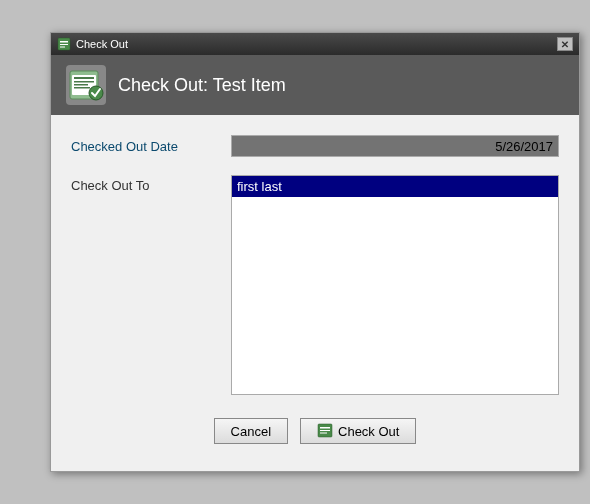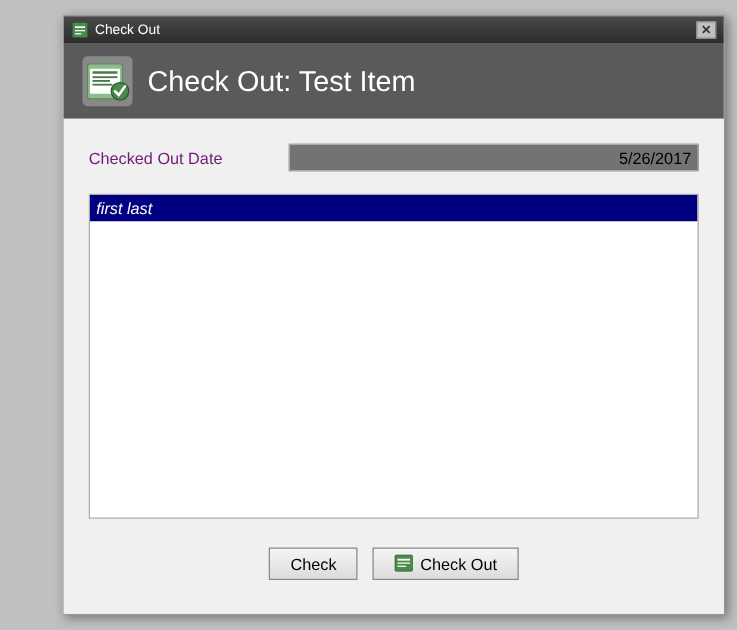--- a/index.html
+++ b/index.html
@@ -81,38 +81,38 @@
       height: 40px;
       background: #888;
       border-radius: 4px;
       display: flex;
       align-items: center;
       justify-content: center;
     }
 
     .header-title {
       color: white;
-      font-size: 23px;
+      font-size: 18px;
       font-weight: normal;
     }
 
     .content {
       padding: 20px 20px 15px 20px;
       background: #f0f0f0;
     }
 
     .form-row {
       display: flex;
       align-items: center;
       margin-bottom: 8px;
     }
 
     .form-label {
       width: 160px;
-      color: #701a75;
+      color: #0c4a6e;
       font-size: 13px;
       flex-shrink: 0;
     }
 
     .form-input {
       flex: 1;
       height: 22px;
       border: 1px solid #aaa;
       background: #737373;
       padding: 2px 5px;
@@ -166,25 +166,24 @@
     .checkout-to-label {
       width: 160px;
       color: #333;
       font-size: 13px;
       flex-shrink: 0;
       padding-top: 3px;
     }
 
     .checkout-to-list {
       flex: 1;
-      height: 260px;
+      height: 220px;
       border: 1px solid #aaa;
       background: white;
       overflow-y: auto;
-      font-style: italic;
     }
 
     .checkout-to-item {
       background: #000080;
       color: white;
       padding: 3px 5px;
       font-size: 13px;
     }
 
     .buttons-row {
@@ -251,28 +250,29 @@
     <div class="form-row">
       <span class="form-label">Checked Out Date</span>
       <input class="form-input" type="text" value="5/26/2017" style="">
     </div>
 
 
 
     <div class="spacer"></div>
 
     <div class="checkout-to-row">
+      <span class="checkout-to-label">Check Out To</span>
       <div class="checkout-to-list">
         <div class="checkout-to-item">first last</div>
       </div>
     </div>
 
     <div class="buttons-row">
       <button class="btn">
-        <span>Check</span>
+        <span>Cancel</span>
       </button>
       <button class="btn">
         <span class="btn-icon">
           <svg width="16" height="16" viewBox="0 0 16 16">
             <rect x="1" y="2" width="14" height="13" rx="1" fill="#4a8a4a" stroke="#2a5a2a" stroke-width="0.5"></rect>
             <rect x="3" y="5" width="10" height="1.5" fill="white"></rect>
             <rect x="3" y="8" width="10" height="1" fill="white"></rect>
             <rect x="3" y="10.5" width="7" height="1" fill="white"></rect>
           </svg>
         </span>

